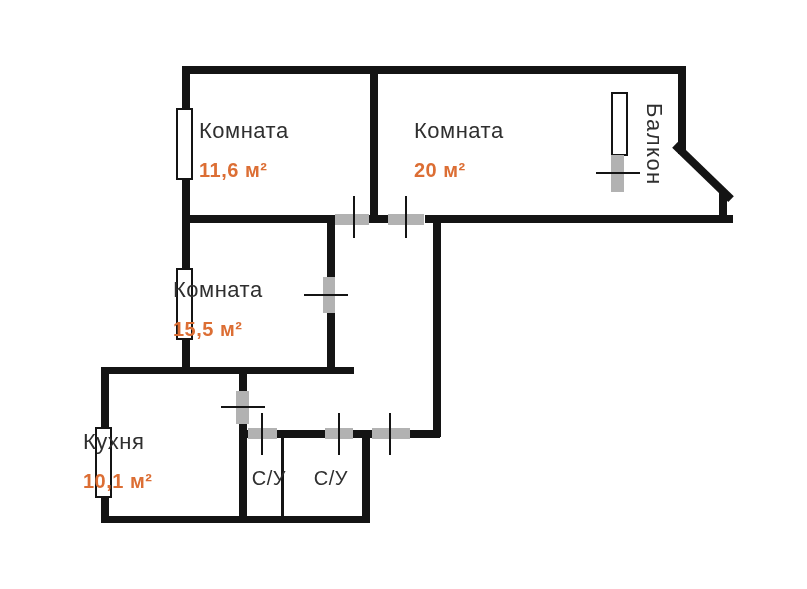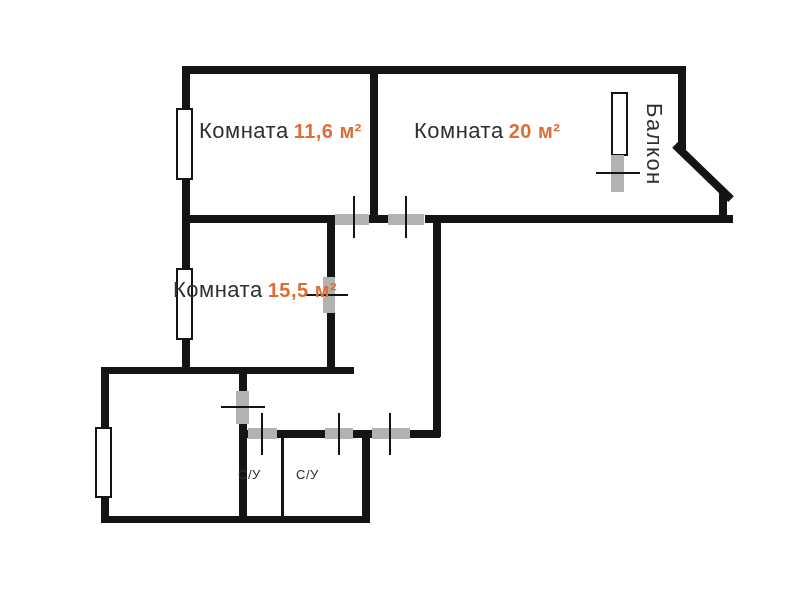--- a/index.html
+++ b/index.html
@@ -14,35 +14,35 @@
   .window{
     position:absolute;
     background:var(--window,#ffffff);
     border:2px solid var(--wall,#141414);
     box-sizing:border-box;
   }
   .door{position:absolute;background:var(--door,#b2b2b2);}
   .tick{position:absolute;background:var(--wall,#141414);}
   .room-label{
     position:absolute;
-    display:flex;flex-direction:row;align-items:flex-end;gap:5px;
+    display:flex;flex-direction:column;align-items:flex-start;gap:18px;
     text-align:center;
   }
   .room-name{
     color:var(--room-name,#2f2f2f);
     font-size:22px;letter-spacing:0.5px;line-height:1.05;
   }
   .room-area{
     color:var(--area-value,#dc6e34);
     font-size:20px;font-weight:bold;letter-spacing:0.5px;line-height:1.05;
   }
   .su-label{
     position:absolute;
     color:var(--room-name,#2f2f2f);
-    font-size:13px;letter-spacing:0.5px;text-align:left;
+    font-size:20px;letter-spacing:0.5px;text-align:right;
   }
   .balcony-label{
     position:absolute;
     color:var(--room-name,#2f2f2f);
     font-size:22px;letter-spacing:1.5px;
     writing-mode:vertical-rl;
   }
   .region{position:absolute;}
 </style>
 </head>
@@ -127,19 +127,23 @@
   <div class="room-label" style="left:414px;top:119px;width:170px;">
     <span class="room-name">Комната</span>
     <span class="room-area">20 м²</span>
   </div>
 
   <div class="room-label" style="left:173px;top:278px;width:170px;">
     <span class="room-name">Комната</span>
     <span class="room-area">15,5 м²</span>
   </div>
 
+  <div class="room-label" style="left:83px;top:430px;width:170px;">
+    <span class="room-name">Кухня</span>
+    <span class="room-area">10,1 м²</span>
+  </div>
 
   <span class="su-label" style="left:238px;top:467px;width:48px;">С/У</span>
   <span class="su-label" style="left:296px;top:467px;width:52px;">С/У</span>
 
   <span class="balcony-label" style="left:641px;top:103px;height:92px;">Балкон</span>
 
 </div>
 
 </body></html>

